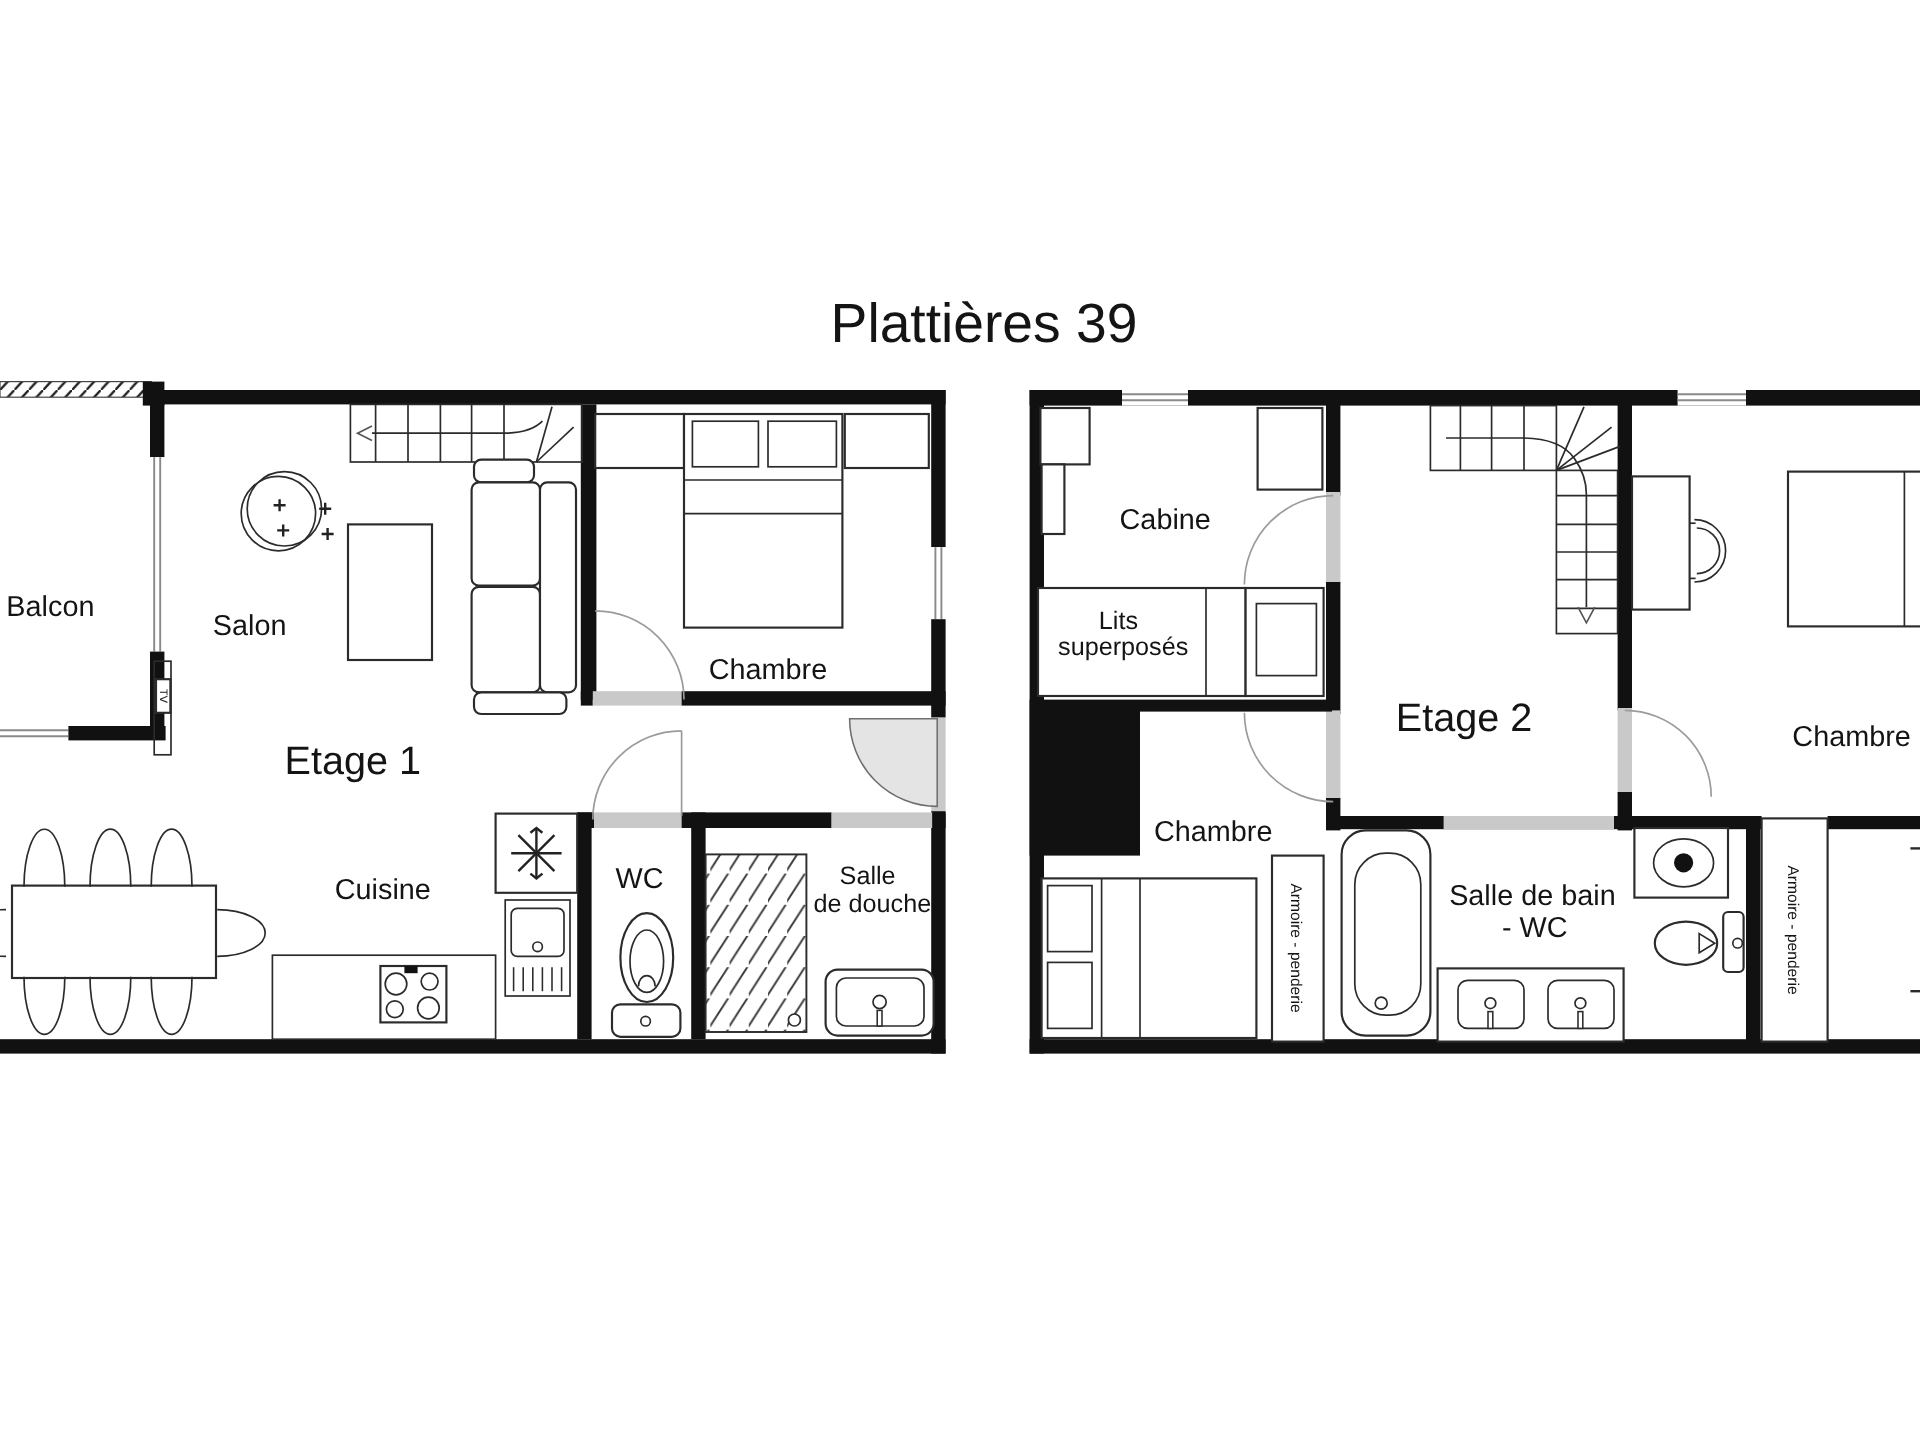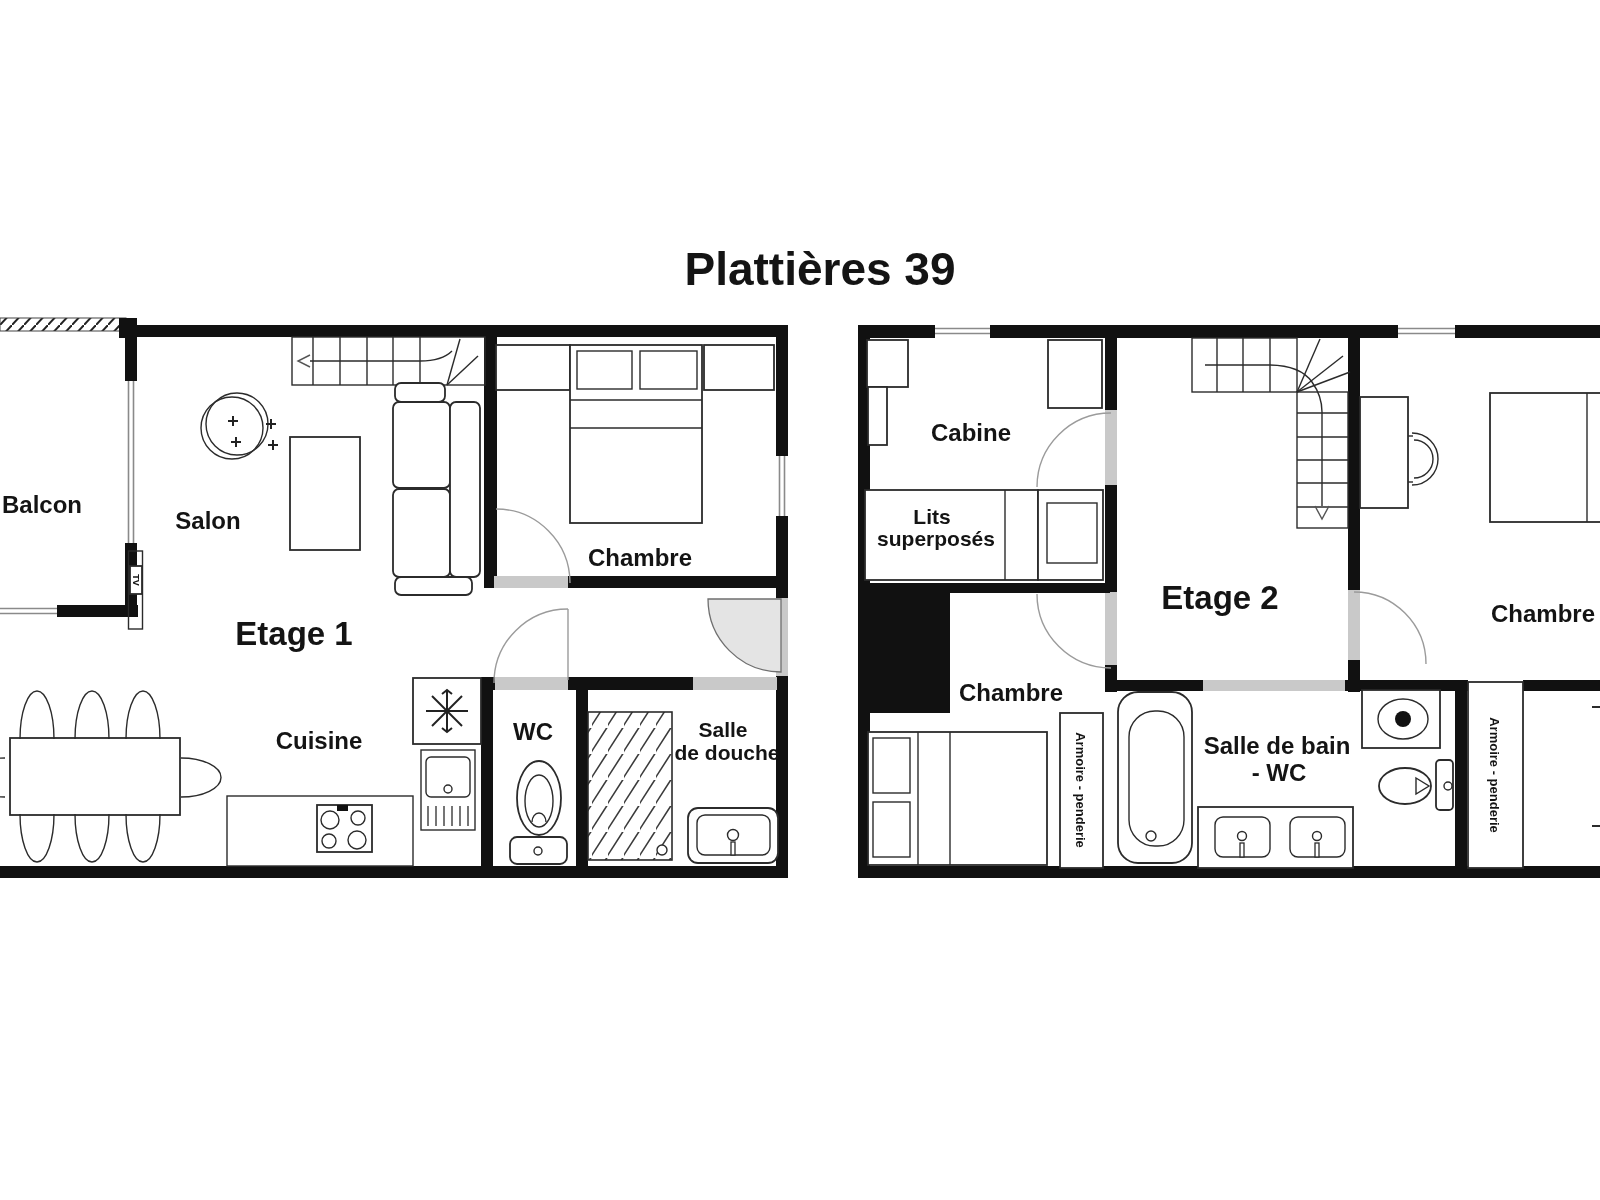--- a/index.html
+++ b/index.html
@@ -1,17 +1,17 @@
 <!DOCTYPE html>
 <html><head>
 <meta charset="utf-8">
 <style>
   html,body{margin:0;padding:0;background:#ffffff;}
   body{width:1600px;height:1200px;overflow:hidden;font-family:"Liberation Sans",sans-serif;}
-  #plan-wrap{width:1600px;height:1200px;position:relative;background:#c2410c;font-weight:bold;}
+  #plan-wrap{width:1600px;height:1200px;position:relative;background:#c2410c;}
   svg{display:block;}
   .wall{fill:#111111;stroke:none;}
   .doorgap{fill:#c9c9c9;stroke:none;}
   .win{fill:#ffffff;stroke:none;}
   .winline{stroke:#8a8a8a;stroke-width:1.6;fill:none;}
   .furn{fill:#ffffff;stroke:#2b2b2b;stroke-width:1.8;}
   .furn-thin{fill:none;stroke:#2b2b2b;stroke-width:1.4;}
   .arc{fill:none;stroke:#9b9b9b;stroke-width:1.4;}
   .sector{fill:#e4e4e4;stroke:#6f6f6f;stroke-width:1.3;}
   .lbl{fill:#141414;}

